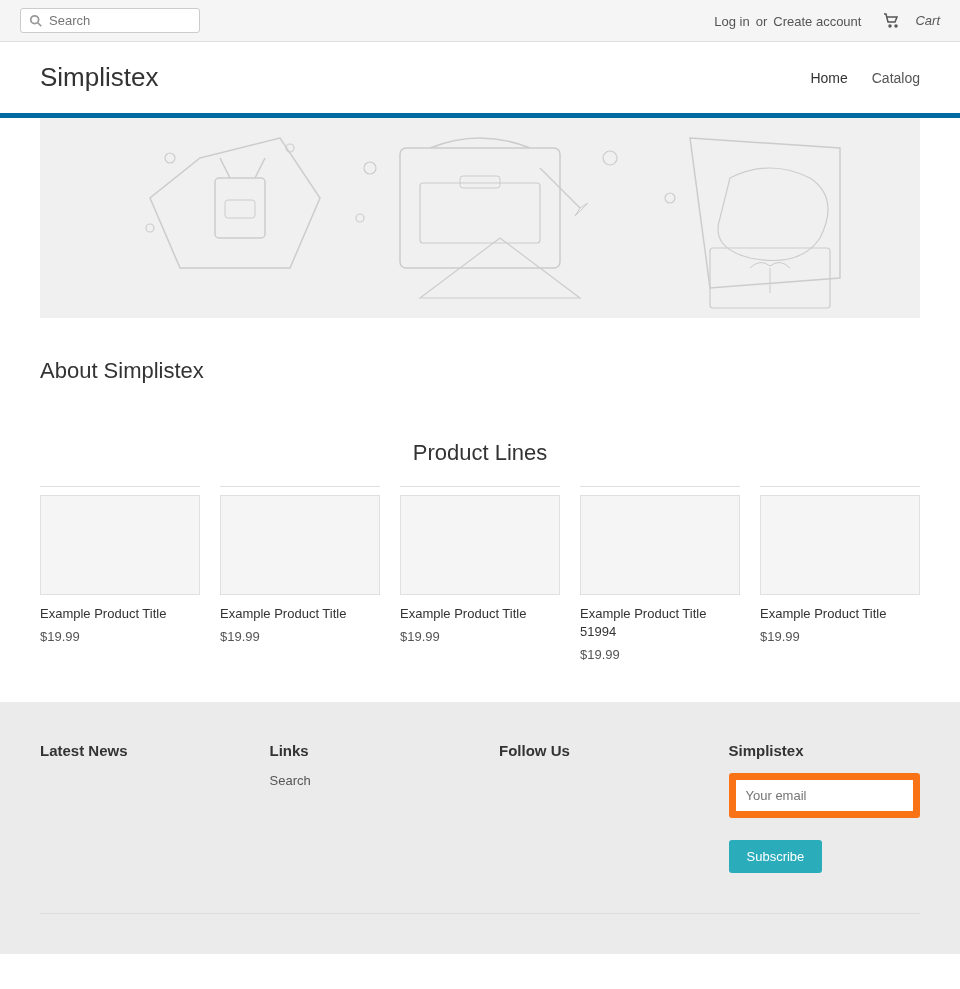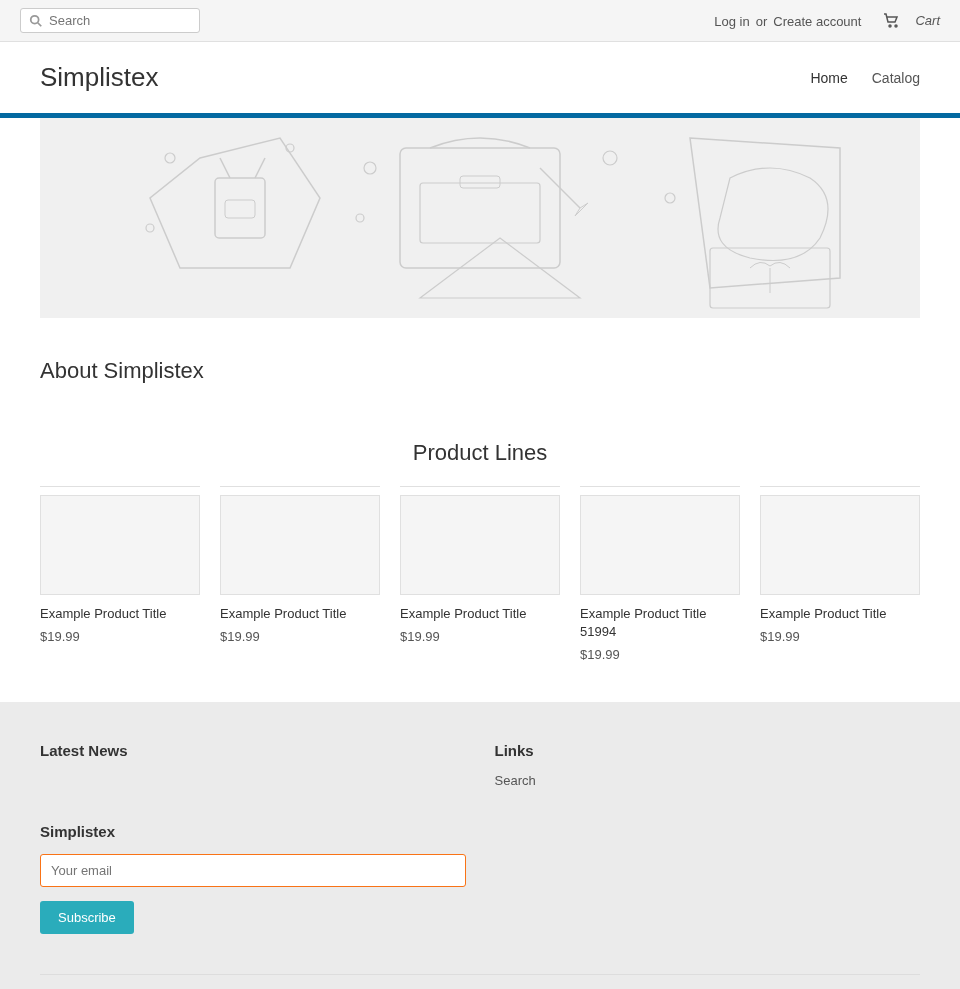--- a/index.html
+++ b/index.html
@@ -159,22 +159,22 @@
       color: #555;
     }
 
     
     .footer {
       background: #ebebeb;
       padding: 40px 40px 20px;
     }
     .footer-grid {
       display: grid;
-      grid-template-columns: 1fr 1fr;
-      gap: 29px;
+      grid-template-columns: 1fr 1fr 1fr 1fr;
+      gap: 38px;
       margin-bottom: 40px;
     }
     .footer-col-title {
       font-size: 15px;
       font-weight: 600;
       color: #333;
       margin-bottom: 14px;
     }
     .footer-link {
       color: #555;
@@ -185,25 +185,25 @@
     }
     .newsletter-desc {
       font-size: 13px;
       color: #555;
       margin-bottom: 12px;
       line-height: 1.5;
     }
     .email-input {
       width: 100%;
       padding: 8px 10px;
-      border: 1px solid #f97316;
+      border: 7px solid #f97316;
       border-radius: 3px;
       font-size: 13px;
       color: #999;
-      margin-bottom: 14px;
+      margin-bottom: 22px;
       background: #fff;
     }
     .subscribe-btn {
       background: #2aacbb;
       color: #fff;
       border: none;
       padding: 9px 18px;
       border-radius: 3px;
       font-size: 13px;
       cursor: pointer;
@@ -335,20 +335,23 @@
 
     <div class="footer-col">
       <div class="footer-col-title">Latest News</div>
     </div>
 
     <div class="footer-col">
       <div class="footer-col-title">Links</div>
       <a href="#" class="footer-link">Search</a>
     </div>
 
+    <div class="footer-col">
+      <div class="footer-col-title">Follow Us</div>
+    </div>
 
     <div class="footer-col">
       <div class="footer-col-title">Simplistex</div>
       <input type="email" class="email-input" placeholder="Your email" style="">
       <button class="subscribe-btn">Subscribe</button>
     </div>
 
   </div>
 
   <div class="footer-bottom">

